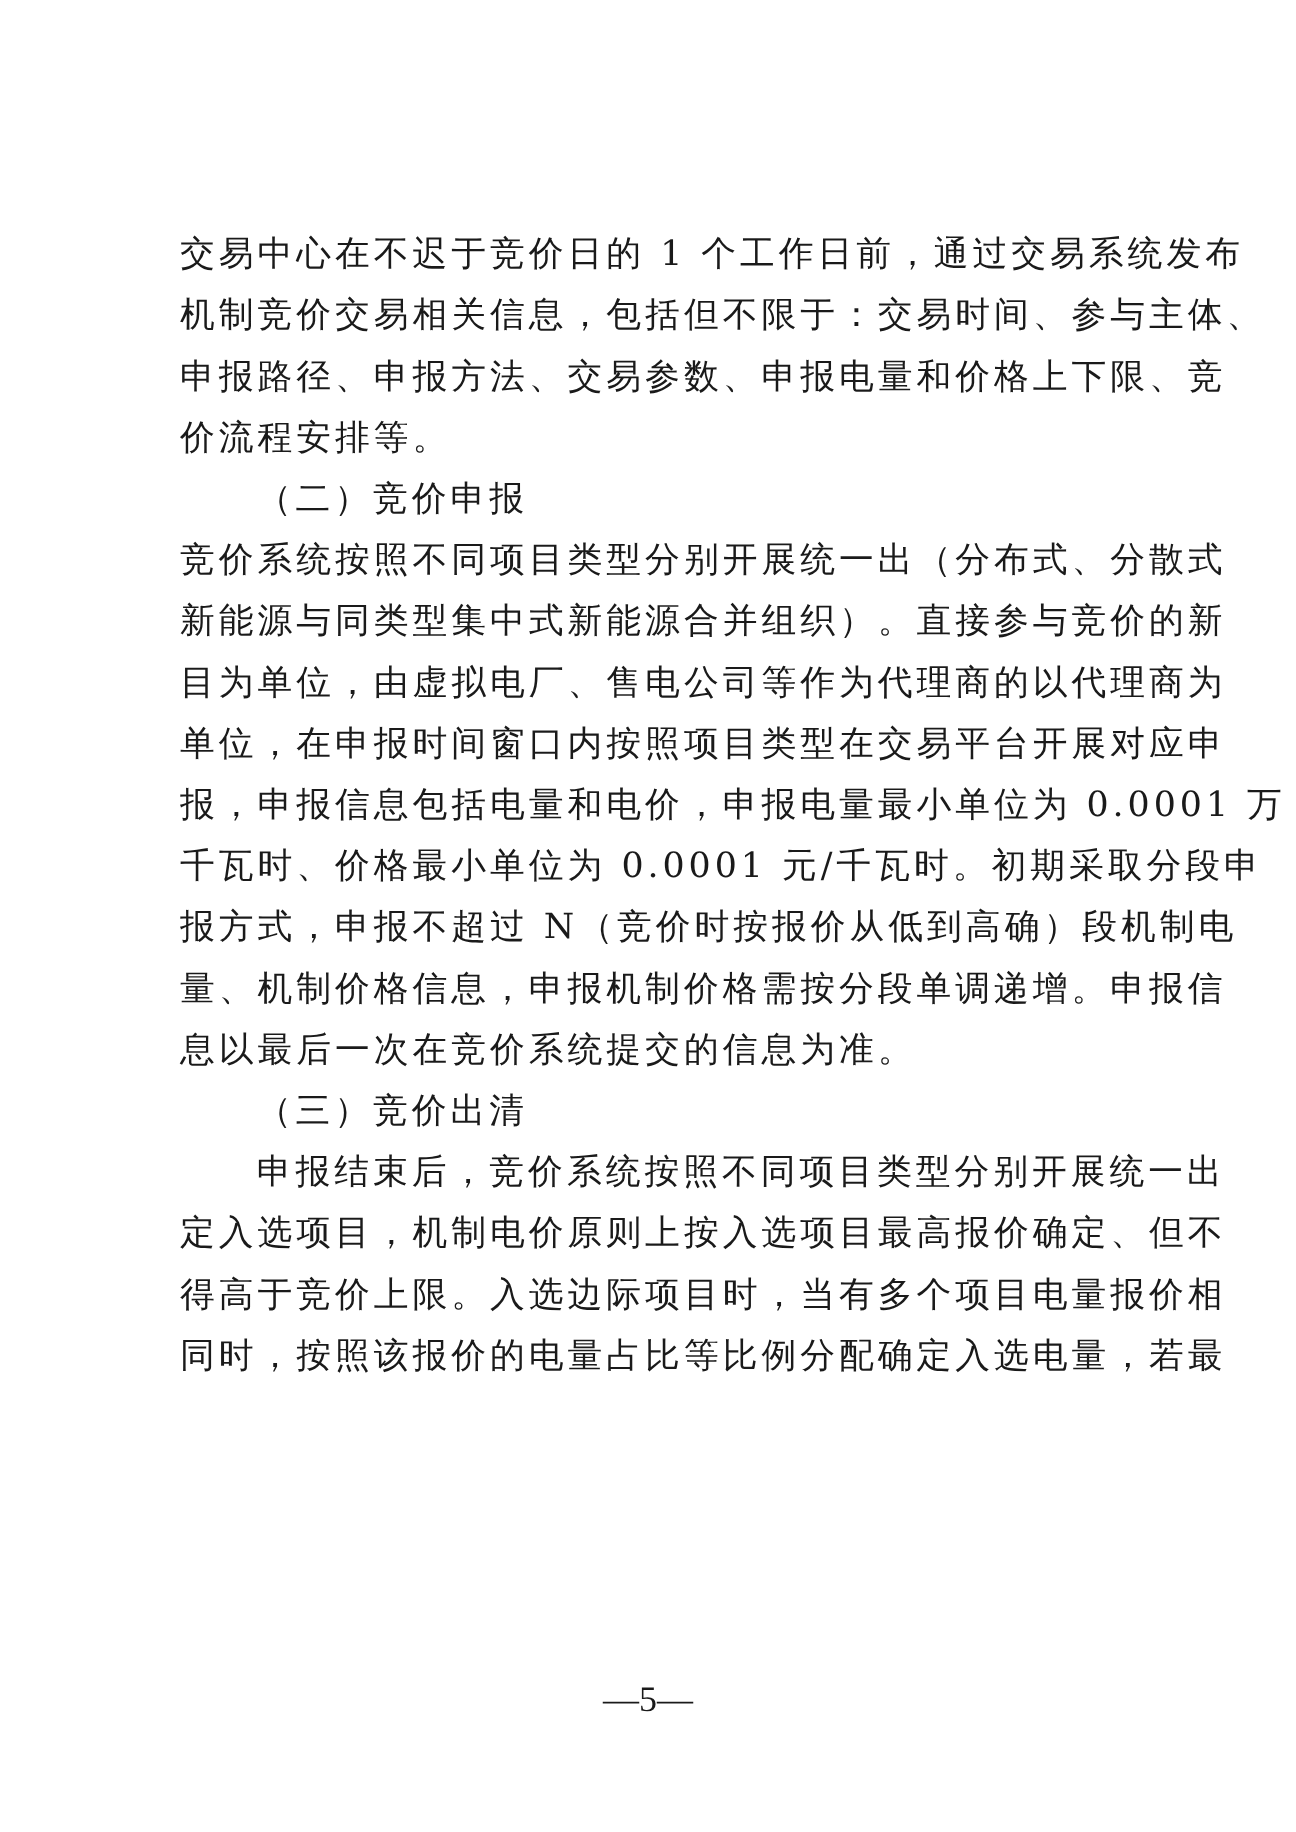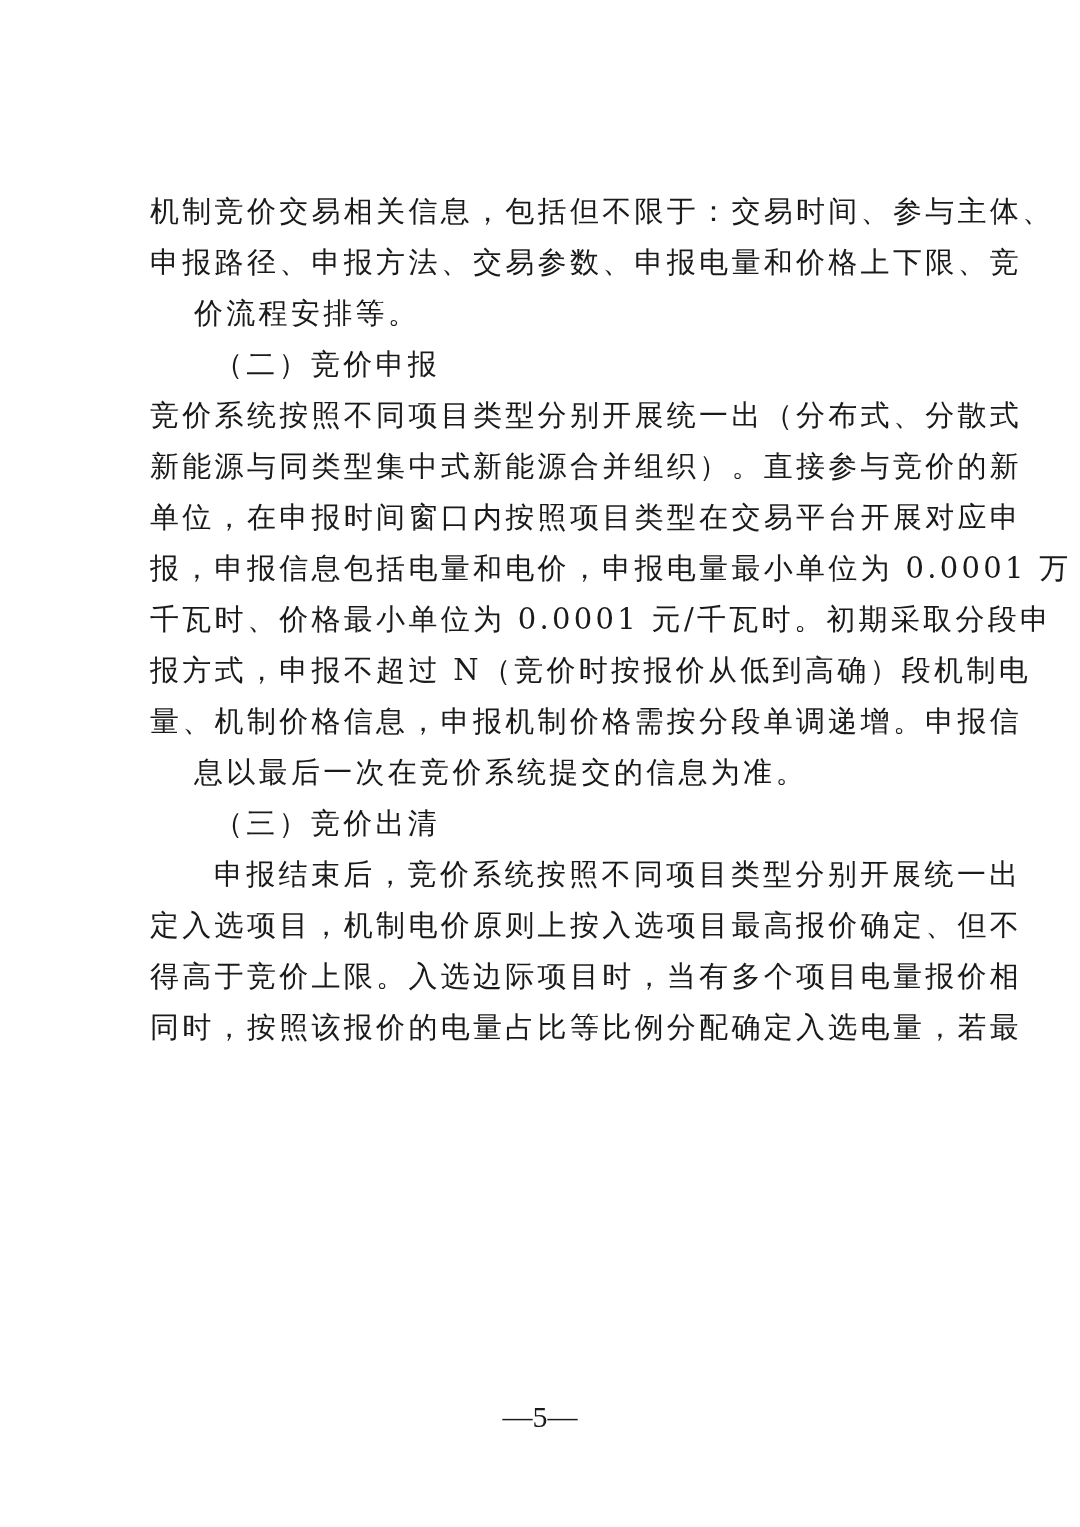--- a/index.html
+++ b/index.html
@@ -25,21 +25,20 @@
       height: 51px;
       line-height: 51px;
       font-size: 29px;
       white-space: nowrap;
       letter-spacing: 3.3px;
       text-align: justify;
       text-align-last: justify;
     }
     .line.last {
       text-align-last: left;
-      margin-left: 44px;
     }
     .indent {
       padding-left: 64px;
     }
     .heading {
       padding-left: 64px;
       text-align-last: left;
     }
     .page-number {
       position: absolute;
@@ -52,29 +51,31 @@
       color: #1a1a1a;
       letter-spacing: 0px;
     }
   </style>
 </head>
 <body>
 
 <div class="page">
 
   <div>
+    <div class="line">交易中心在不迟于竞价日的 1 个工作日前，通过交易系统发布</div>
     <div class="line">机制竞价交易相关信息，包括但不限于：交易时间、参与主体、</div>
     <div class="line">申报路径、申报方法、交易参数、申报电量和价格上下限、竞</div>
     <div class="line last">价流程安排等。</div>
   </div>
 
   <div>
     <div class="line heading">（二）竞价申报</div>
     <div class="line">竞价系统按照不同项目类型分别开展统一出（分布式、分散式</div>
     <div class="line">新能源与同类型集中式新能源合并组织）。直接参与竞价的新</div>
+    <div class="line">目为单位，由虚拟电厂、售电公司等作为代理商的以代理商为</div>
     <div class="line">单位，在申报时间窗口内按照项目类型在交易平台开展对应申</div>
     <div class="line">报，申报信息包括电量和电价，申报电量最小单位为 0.0001 万</div>
     <div class="line">千瓦时、价格最小单位为 0.0001 元/千瓦时。初期采取分段申</div>
     <div class="line">报方式，申报不超过 N（竞价时按报价从低到高确）段机制电</div>
     <div class="line">量、机制价格信息，申报机制价格需按分段单调递增。申报信</div>
     <div class="line last">息以最后一次在竞价系统提交的信息为准。</div>
   </div>
 
   <div>
     <div class="line heading">（三）竞价出清</div>

